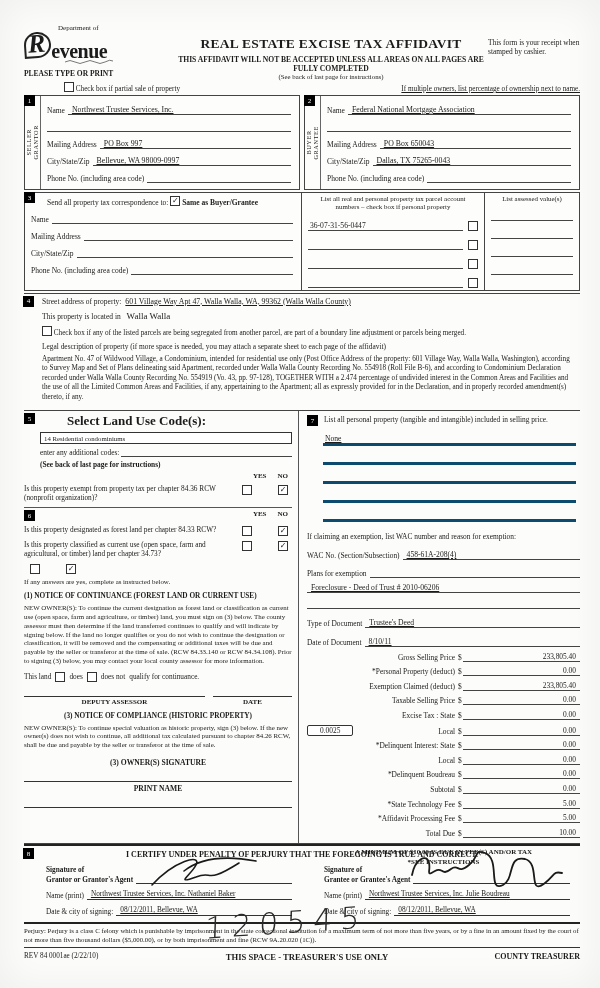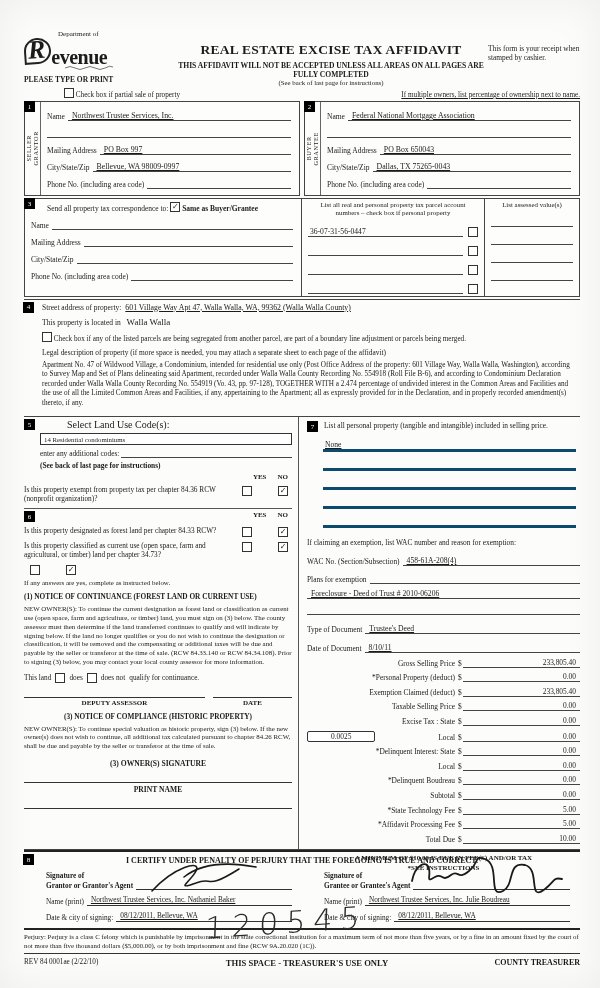--- a/index.html
+++ b/index.html
@@ -7,21 +7,21 @@
     width:600px;height:988px;overflow:hidden;
     background:#f4f3f0;
     font-family:"Liberation Serif", serif;
     color:#1b1b1b;
     -webkit-font-smoothing:antialiased;
   }
   .page{
     position:relative;width:600px;height:988px;background:#fcfcfa;
     box-shadow:inset 0 0 40px rgba(0,0,0,.06);
   }
-  .form{position:absolute;left:24px;top:30px;width:556px;}
+  .form{position:absolute;left:24px;top:24px;width:556px;}
   .b{font-weight:bold;}
   
   .hdr{display:flex;align-items:flex-start;}
   .logo{width:150px;}
   .logo-row{display:flex;align-items:flex-end;}
   .logo-r{
     font-size:26px;font-weight:bold;font-style:italic;line-height:20px;
     border:2px solid #222;border-radius:50% 50% 50% 0;padding:0 4px 2px 2px;
     transform:rotate(-4deg);
   }
@@ -80,21 +80,21 @@
   .located .val{font-size:9px;margin-left:4px;}
   .seg{font-size:7.2px;margin-top:5px;}
   .legal-lbl{font-size:7.4px;margin-top:5px;}
   .legal{font-size:7.2px;line-height:1.32;margin-top:4px;margin-right:4px;}
   
   .main{display:flex;border-top:1px solid #444;border-bottom:1px solid #444;margin-top:3px;height:432px;}
   .lcol{width:268px;border-right:1px solid #555;padding:0 6px 0 0;position:relative;}
   .rcol{flex:1;padding:2px 0 0 8px;position:relative;font-size:7.4px;}
   .sec-head{display:flex;align-items:flex-start;margin-top:2px;}
   .sec-head .nb{margin-right:4px;}
-  .luc-label{font-size:10px;font-weight:normal;padding-left:28px;}
+  .luc-label{font-size:13px;font-weight:bold;padding-left:28px;}
   .luc-box{border:1px solid #333;font-size:6.8px;padding:1.5px 3px;margin:3px 0 0 16px;background:#fff;}
   .addcodes{font-size:7.4px;margin:4px 0 0 16px;display:flex;align-items:flex-end;}
   .addcodes .line{flex:1;border-bottom:1px solid #444;min-height:8px;margin-left:2px;}
   .instr{font-size:7.4px;font-weight:bold;margin:3px 0 0 16px;}
   .ynhead{display:flex;justify-content:flex-end;gap:11px;font-size:7px;font-weight:bold;padding-right:4px;margin-top:3px;}
   .qrow{display:flex;align-items:flex-start;font-size:7.3px;margin-top:4px;}
   .qtext{flex:1;line-height:1.25;}
   .qcbs{width:46px;display:flex;justify-content:space-between;padding:1px 4px 0 6px;flex:none;}
   .hr{border-top:1px solid #555;margin:5px 0 0 0;}
   .para{font-size:6.9px;line-height:1.27;margin-top:4px;}
@@ -112,21 +112,21 @@
   .pp-lines .line .val{text-decoration:underline;padding-left:2px;}
   .exem{margin-top:10px;}
   .wacrow{display:flex;align-items:flex-end;margin-top:9px;}
   .wacrow .line{flex:1;border-bottom:1px solid #444;min-height:8px;margin-left:3px;}
   .wacrow .val{text-decoration:underline;padding-left:4px;font-size:7.6px;}
   .mrow{display:flex;align-items:flex-end;margin-top:4.6px;font-size:7.4px;}
   .mlabel{width:148px;text-align:right;white-space:nowrap;flex:none;display:flex;justify-content:flex-end;align-items:flex-end;}
   .mdollar{margin:0 1px 0 3px;}
   .mline{flex:1;border-bottom:1px solid #444;text-align:right;min-height:8px;}
   .mval{padding-right:4px;font-size:7.4px;}
-  .ratebox{border:1px solid #333;border-radius:2px;padding:0 23px;margin-right:auto;font-size:7.4px;background:#fff;}
+  .ratebox{border:1px solid #333;border-radius:2px;padding:0 12px;margin-right:auto;font-size:7.4px;background:#fff;}
   .minnote{font-size:7px;font-weight:bold;text-align:center;margin-top:10px;line-height:1.4;}
   
   .sec8{border-top:2px solid #222;border-bottom:2px solid #222;margin-top:0;padding:2px 0 6px 0;position:relative;}
   .sec8 .nb{position:absolute;left:-1px;top:2px;}
   .certify{font-size:8px;font-weight:bold;text-align:center;margin-top:2px;}
   .sigcols{display:flex;margin-top:6px;}
   .sigcol{flex:1;padding:0 10px 0 22px;position:relative;}
   .sigrow{display:flex;align-items:flex-end;font-size:7.3px;}
   .sigrow .two{font-weight:bold;line-height:1.3;white-space:nowrap;}
   .sigrow .line{flex:1;border-bottom:1px solid #333;min-height:10px;margin-left:3px;}

